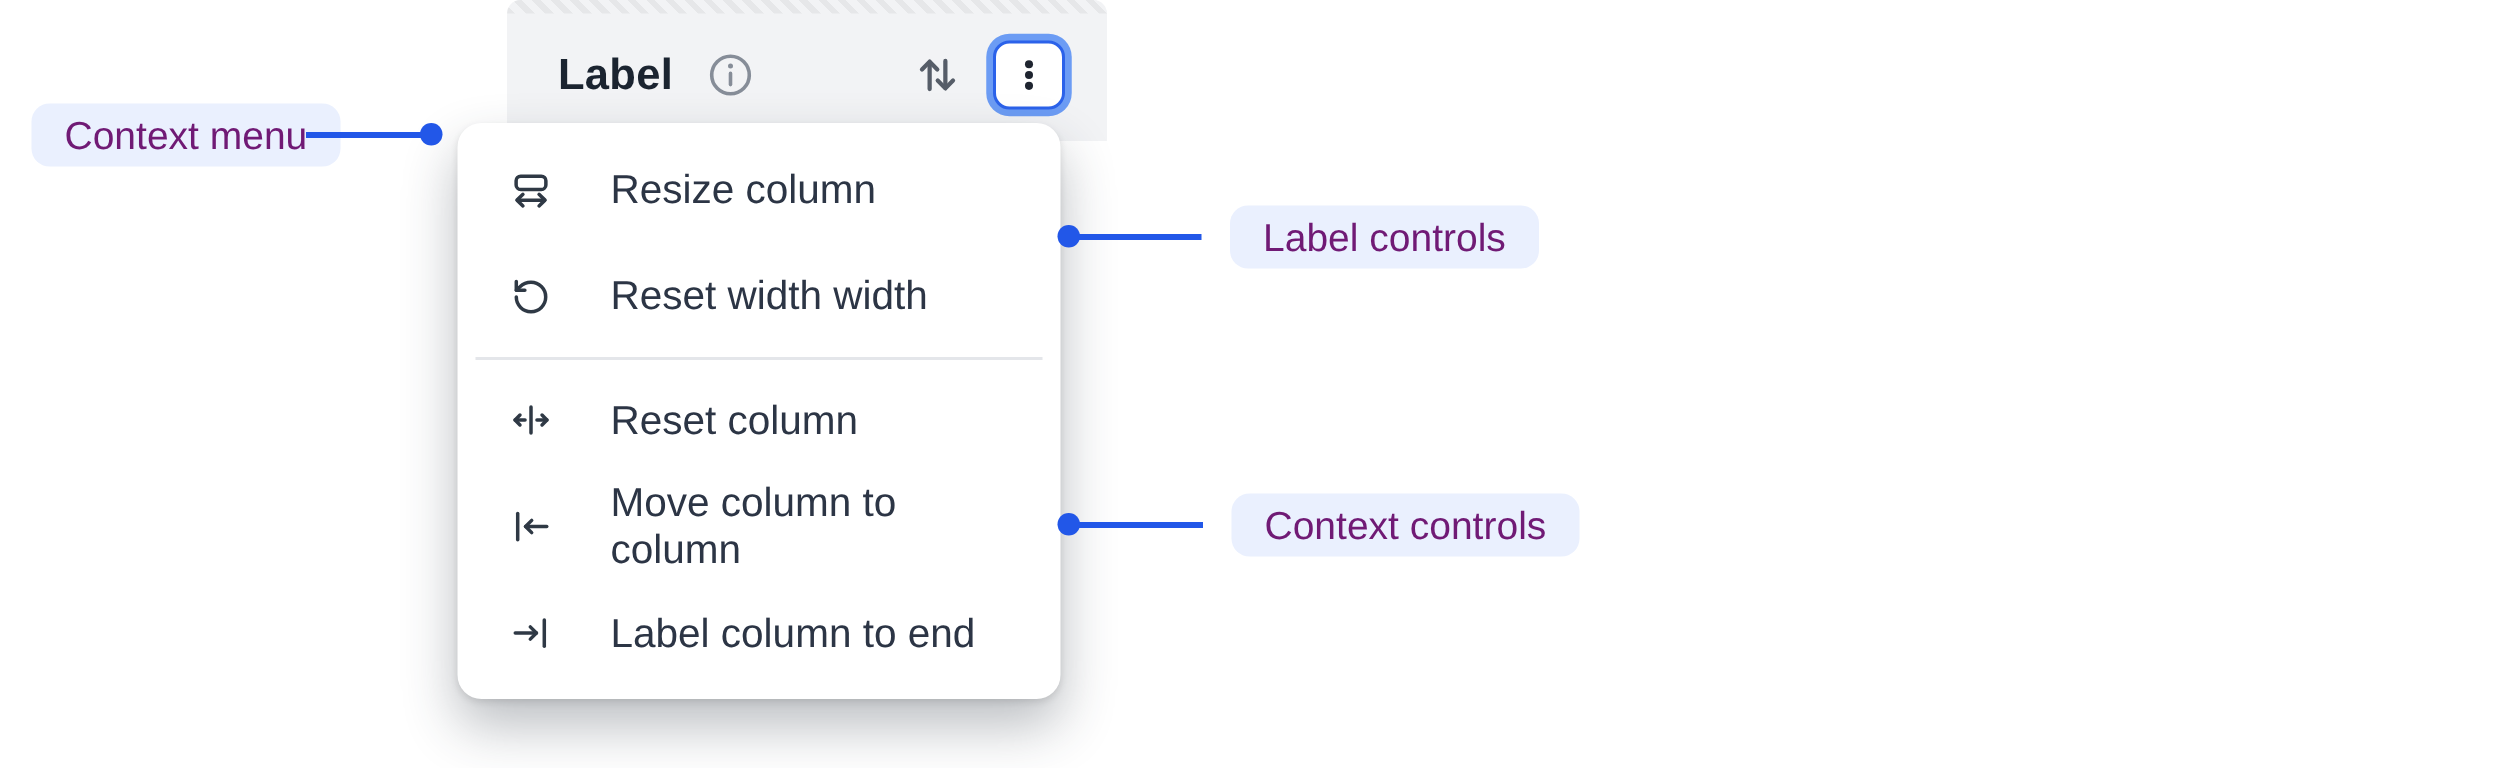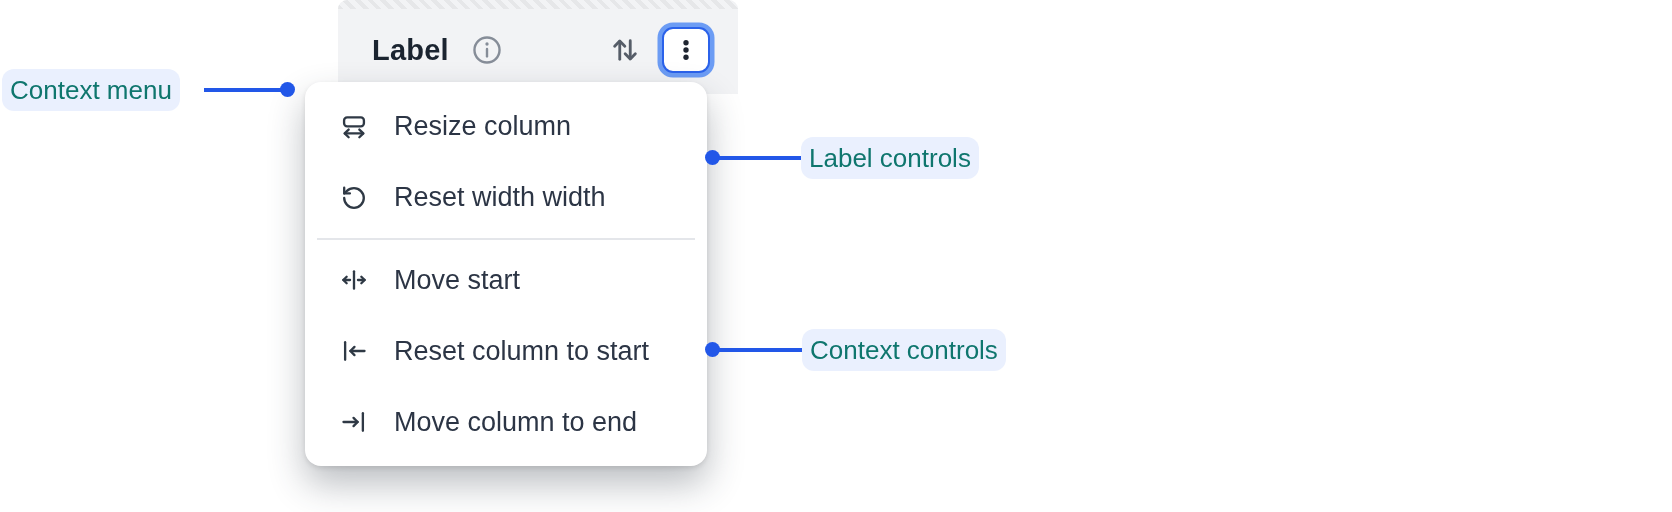--- a/index.html
+++ b/index.html
@@ -31,31 +31,31 @@
     display:flex; align-items:center; justify-content:center; cursor:pointer;
   }
 
   
   .menu {
     position:absolute; left:305px; top:82px; width:402px;
     background:#ffffff; border-radius:16px; padding:9px 0 8px;
     box-shadow:0 2px 5px rgba(0,0,0,.10), 0 18px 36px rgba(44,52,66,.32);
   }
   .menu-item {
-    height:71px; display:flex; align-items:center; gap:26px;
+    height:71px; display:flex; align-items:center; gap:39px;
     padding:0 16px 0 35px; font-size:27px; color:#2c3545; cursor:pointer;
   }
   .menu-item .icon { color:#2f3945; flex:0 0 auto; }
   .menu-divider { height:1.5px; background:#e4e6ea; margin:5px 12px; }
 
   
   .pill {
     position:absolute; height:42px; display:flex; align-items:center;
-    padding:0 8px; background:#eaf0fe; color:#0f766e;
-    font-size:26px; font-weight:500; border-radius:12px; white-space:nowrap;
+    padding:0 22px; background:#eaf0fe; color:#701a75;
+    font-size:26px; font-weight:500; border-radius:12px; white-space:nowrap;margin-left:19px;
   }
   .connector { position:absolute; height:3.5px; background:#2257e8; }
   .conn-dot { position:absolute; width:15px; height:15px; border-radius:50%; background:#2257e8; }
 </style>
 </head>
 <body>
 
 <div class="canvas">
 
   <div class="header">
@@ -112,39 +112,39 @@
     <div class="menu-divider"></div>
 
     <div class="menu-item">
       <svg class="icon" width="28" height="28" viewBox="0 0 24 24" fill="none" stroke="currentColor" stroke-width="2" stroke-linecap="round" stroke-linejoin="round">
         <path d="M12 4.6v14.8"></path>
         <path d="M8.6 12H2.9"></path>
         <path d="M5.7 9.2 2.9 12l2.8 2.8"></path>
         <path d="M15.4 12h5.7"></path>
         <path d="M18.3 9.2 21.1 12l-2.8 2.8"></path>
       </svg>
-      <span>Move start</span>
+      <span>Reset column</span>
     </div>
 
     <div class="menu-item">
       <svg class="icon" width="28" height="28" viewBox="0 0 24 24" fill="none" stroke="currentColor" stroke-width="2" stroke-linecap="round" stroke-linejoin="round">
         <path d="M4.4 4.5v15"></path>
         <path d="M21 12H8.9"></path>
         <path d="M12.4 8.5 8.9 12l3.5 3.5"></path>
       </svg>
-      <span>Reset column to start</span>
+      <span>Move column to column</span>
     </div>
 
     <div class="menu-item">
       <svg class="icon" width="28" height="28" viewBox="0 0 24 24" fill="none" stroke="currentColor" stroke-width="2" stroke-linecap="round" stroke-linejoin="round">
         <path d="M19.6 4.5v15"></path>
         <path d="M3 12h12.1"></path>
         <path d="M11.6 8.5 15.1 12l-3.5 3.5"></path>
       </svg>
-      <span>Move column to end</span>
+      <span>Label column to end</span>
     </div>
   </div>
 
   <div>
     <span class="pill" style="left:2px; top:69px;">Context menu</span>
     <span class="connector" style="left:204px; top:88px; width:80px;"></span>
     <span class="conn-dot" style="left:280px; top:82px;"></span>
   </div>
 
   <div>

